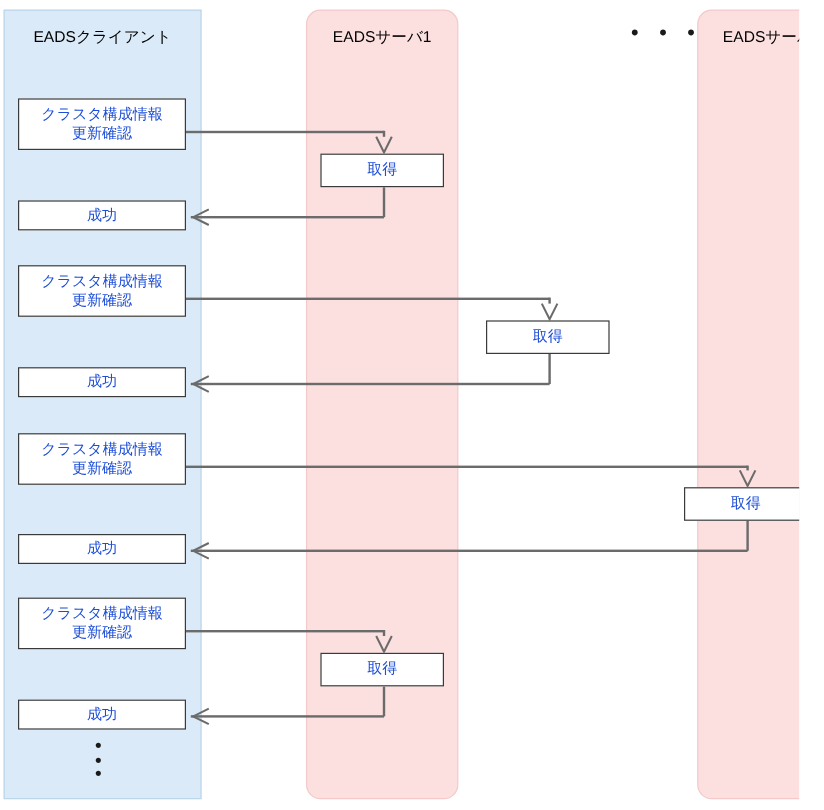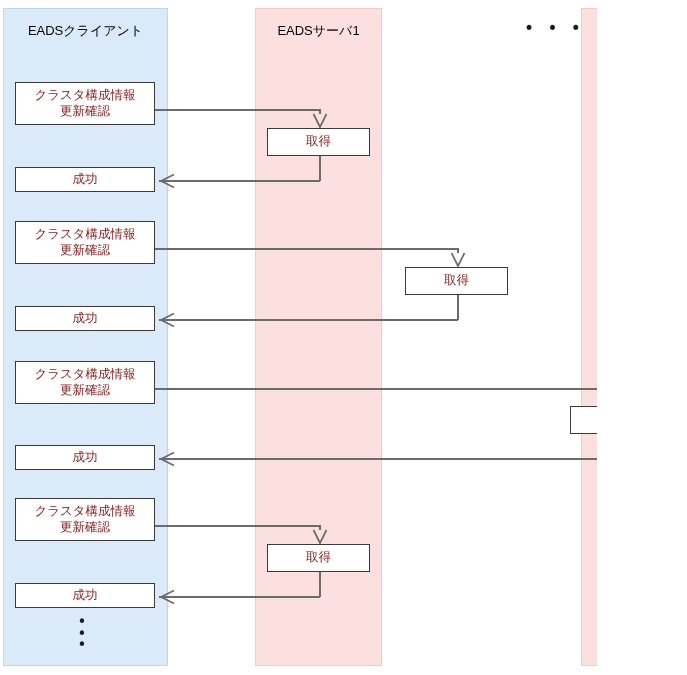--- a/index.html
+++ b/index.html
@@ -23,20 +23,21 @@
     box-sizing: border-box;
     border: 1px solid rgba(0,0,0,0.06);
   }
   .lane.client {
     background: #daeaf8;
     border-color: #bcd6ea;
   }
   .lane.server {
     background: #fcdfdf;
     border-color: #f3c9c9;
+    border-radius: 12px;
   }
   .lane-title {
     position: absolute;
     left: 0;
     right: 0;
     top: 14px;
     text-align: center;
     font-size: 13px;
     color: #000000;
     line-height: 1.2;
@@ -47,21 +48,21 @@
     position: absolute;
     box-sizing: border-box;
     background: #ffffff;
     border: 1.5px solid #3a3a3a;
     display: flex;
     align-items: center;
     justify-content: center;
     text-align: center;
     font-size: 12.5px;
     line-height: 1.25;
-    color: #7f1d1d;
+    color: #1d4ed8;
     white-space: pre-line;
     z-index: 5;
   }
   
   .seg {
     position: absolute;
     background: #6b6b6b;
     z-index: 3;
   }
   .seg.h { height: 2px; }
@@ -89,21 +90,21 @@
     color: #1a1a1a;
     line-height: 0.78;
     font-family: "DejaVu Sans", sans-serif;
     z-index: 6;
   }
   .dots-v span { display: block; }
 </style>
 </head>
 <body>
 
-<div id="canvas" style="width: 597px; height: 675px; background: rgb(255, 255, 255);">
+<div id="canvas" style="width: 666px; height: 675px; background: rgb(255, 255, 255);">
     <div class="lane client" style="left: 3px; top: 8px; width: 165px; height: 658px; background: rgb(218, 234, 248);">
       <div class="lane-title">EADSクライアント</div>
     </div>
     <div class="lane server" style="left: 255px; top: 8px; width: 127px; height: 658px; background: rgb(252, 223, 223);">
       <div class="lane-title">EADSサーバ1</div>
     </div>
     <div class="lane server" style="left: 557px; top: 8px; width: 125px; height: 658px; background: rgb(252, 223, 223); margin-left: 24px;">
       <div class="lane-title">EADSサーバ5</div>
     </div>
     <div class="dots-h" style="left: 524px; top: 20px;">• • •</div>

